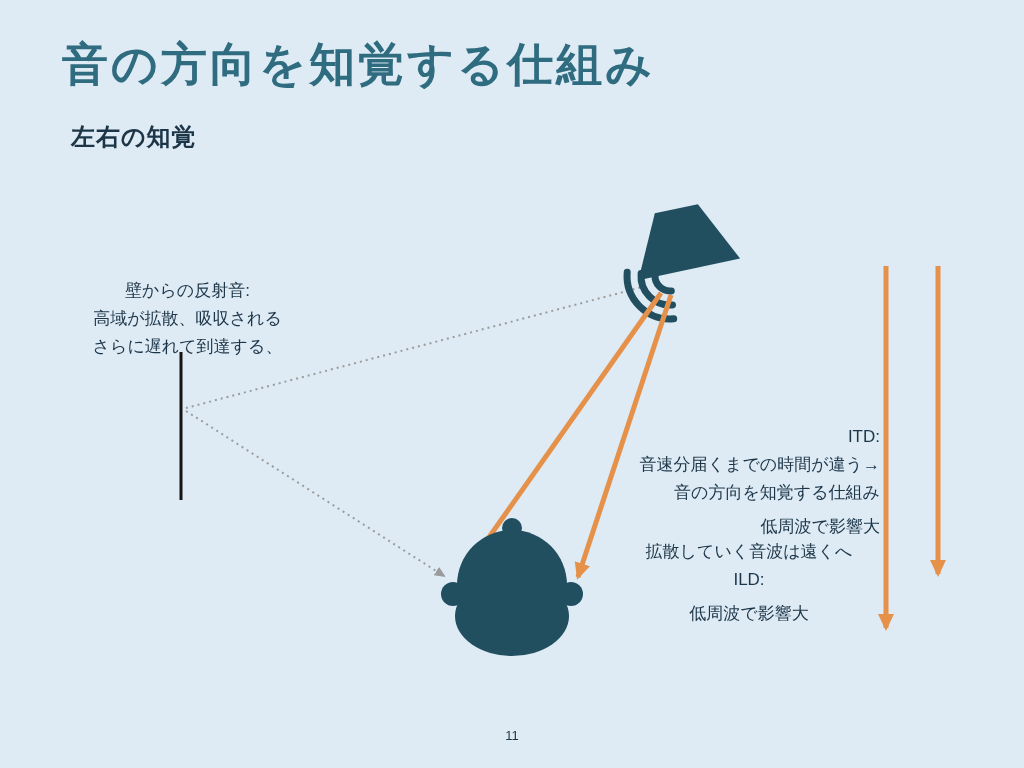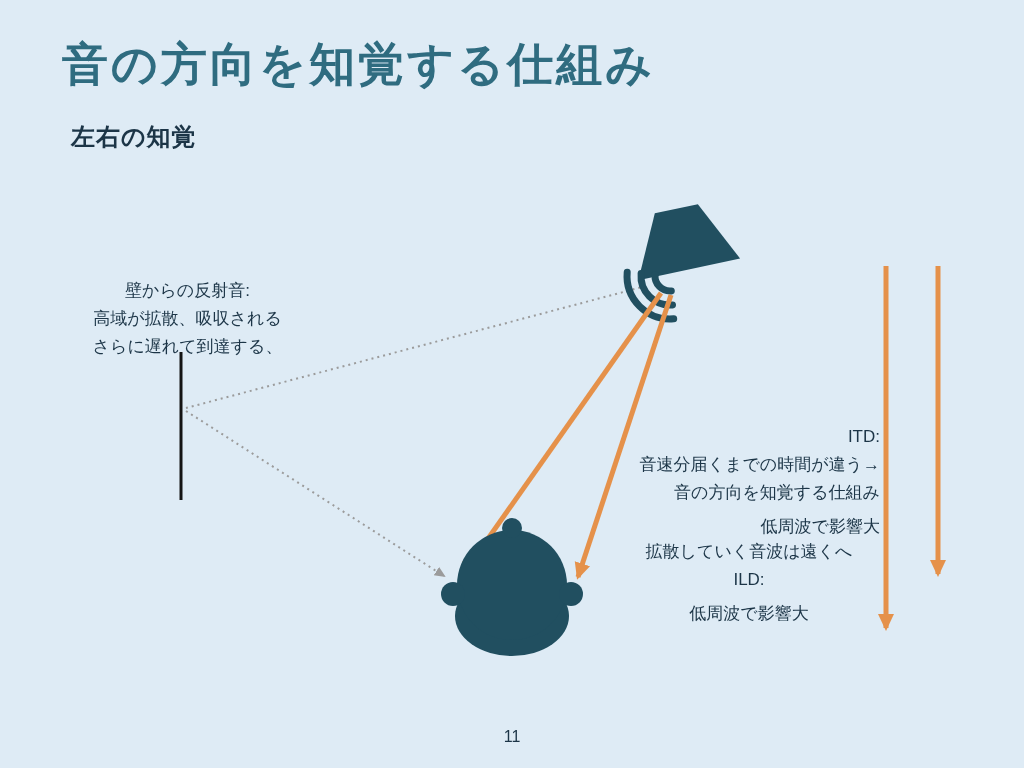--- a/index.html
+++ b/index.html
@@ -23,21 +23,21 @@
   .note{
     position:absolute;color:var(--text,#1c3547);
     font-size:17px;line-height:28px;text-align:center;margin-top:25px;
   }
   .note .em{font-weight:normal;margin-top:6px;}
   .wall-note{left:60px;top:252px;width:255px;}
   .itd-note{left:618px;top:398px;width:262px;text-align:right;}
   .ild-note{left:618px;top:513px;width:262px;}
   .page-number{
     position:absolute;left:0;right:0;top:728px;text-align:center;
-    font-size:16px;color:var(--text,#1c3547);
+    font-size:13px;color:var(--text,#1c3547);
   }
   .fill-shape{fill:var(--shape,#214f60);}
   .stroke-shape{stroke:var(--shape,#214f60);fill:none;}
   .stroke-arrow{stroke:var(--arrow,#e5914a);fill:none;}
   .fill-arrow{fill:var(--arrow,#e5914a);}
   .stroke-gray{stroke:var(--reflection,#9b9b9b);fill:none;}
   .fill-gray{fill:var(--reflection,#9b9b9b);}
   .stroke-wall{stroke:var(--wall,#141414);fill:none;}
   .dotted{stroke-dasharray:2 4;stroke-width:2;}
 </style>

